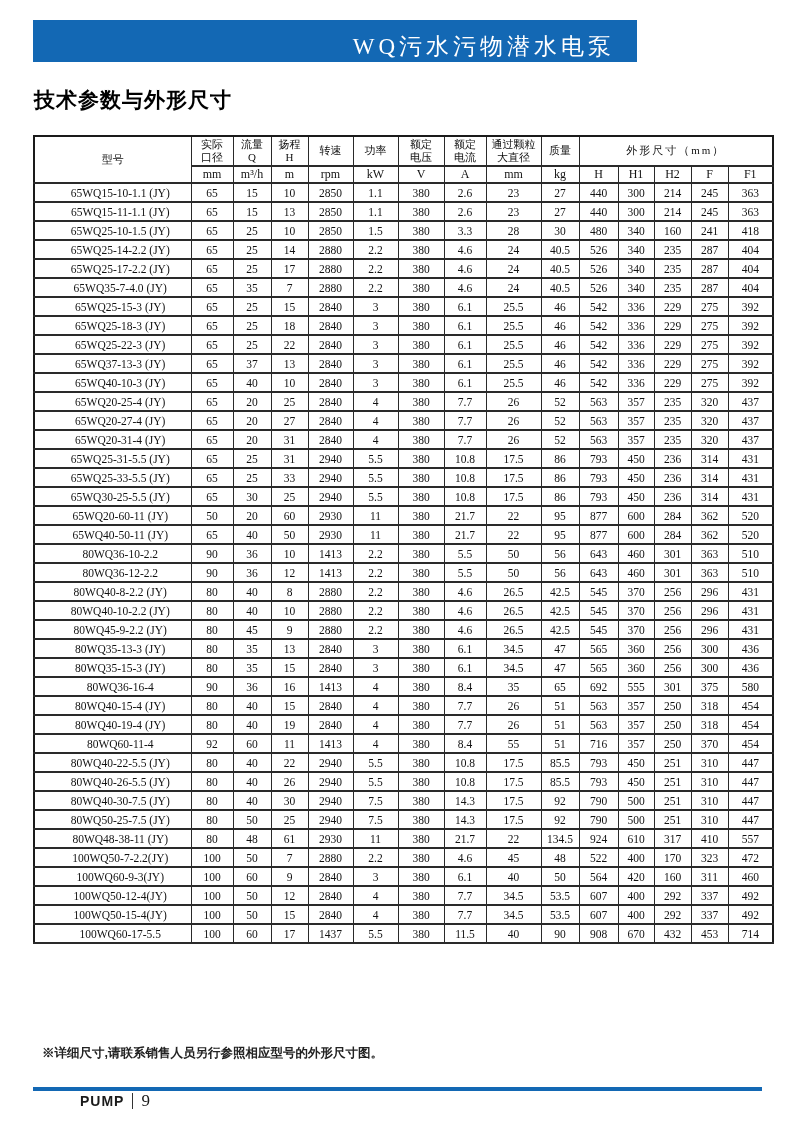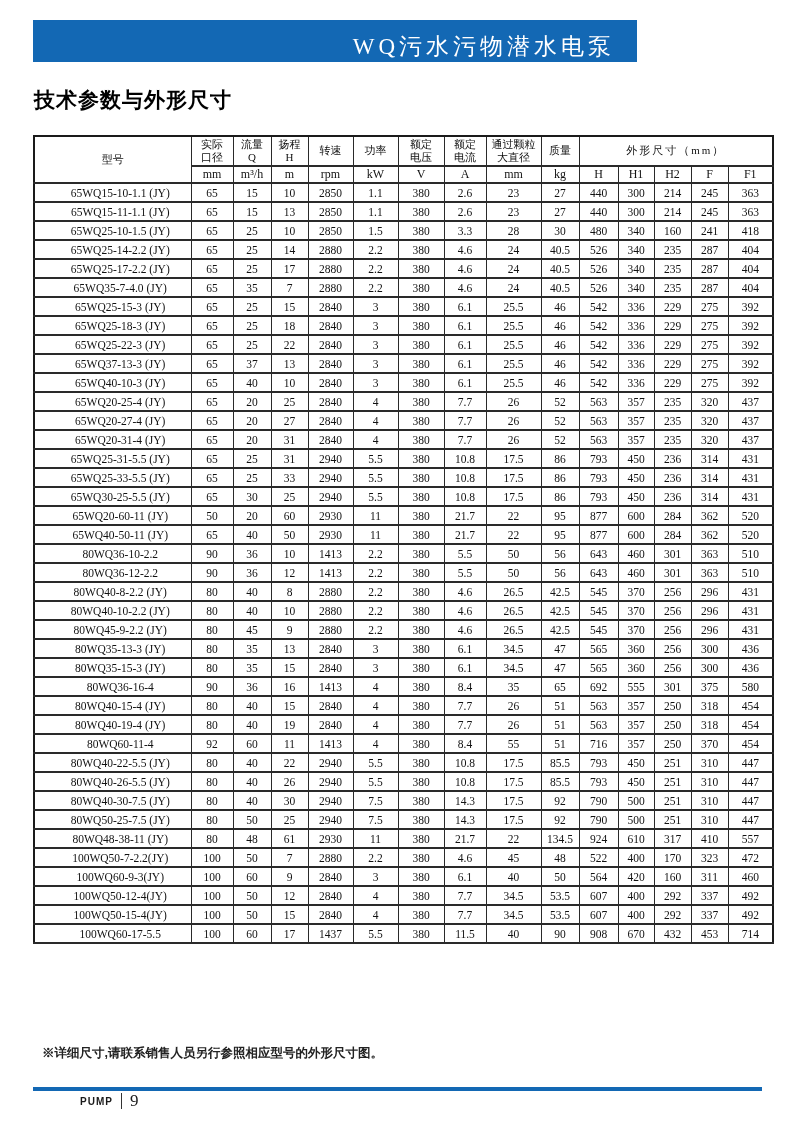--- a/index.html
+++ b/index.html
@@ -65,21 +65,21 @@
   }
 
   
   .footer-line { position:absolute; left:33px; top:1087px; width:729px; height:4px; }
   .footer {
     position:absolute; left:80px; top:1092px;
     display:flex; align-items:center; gap:8px; height:18px;
   }
   .footer .brand {
     font-family:"Liberation Sans", sans-serif;
-    font-weight:bold; font-size:10px; letter-spacing:1px; color:#1a1a1a;
+    font-weight:bold; font-size:14px; letter-spacing:1px; color:#1a1a1a;
   }
   .footer .divider { width:1px; height:16px; background:#333; }
   .footer .pagenum {
     font-family:"Liberation Serif", serif;
     font-size:17px; color:#1a1a1a;
   }
 </style>
 </head>
 <body>
 

